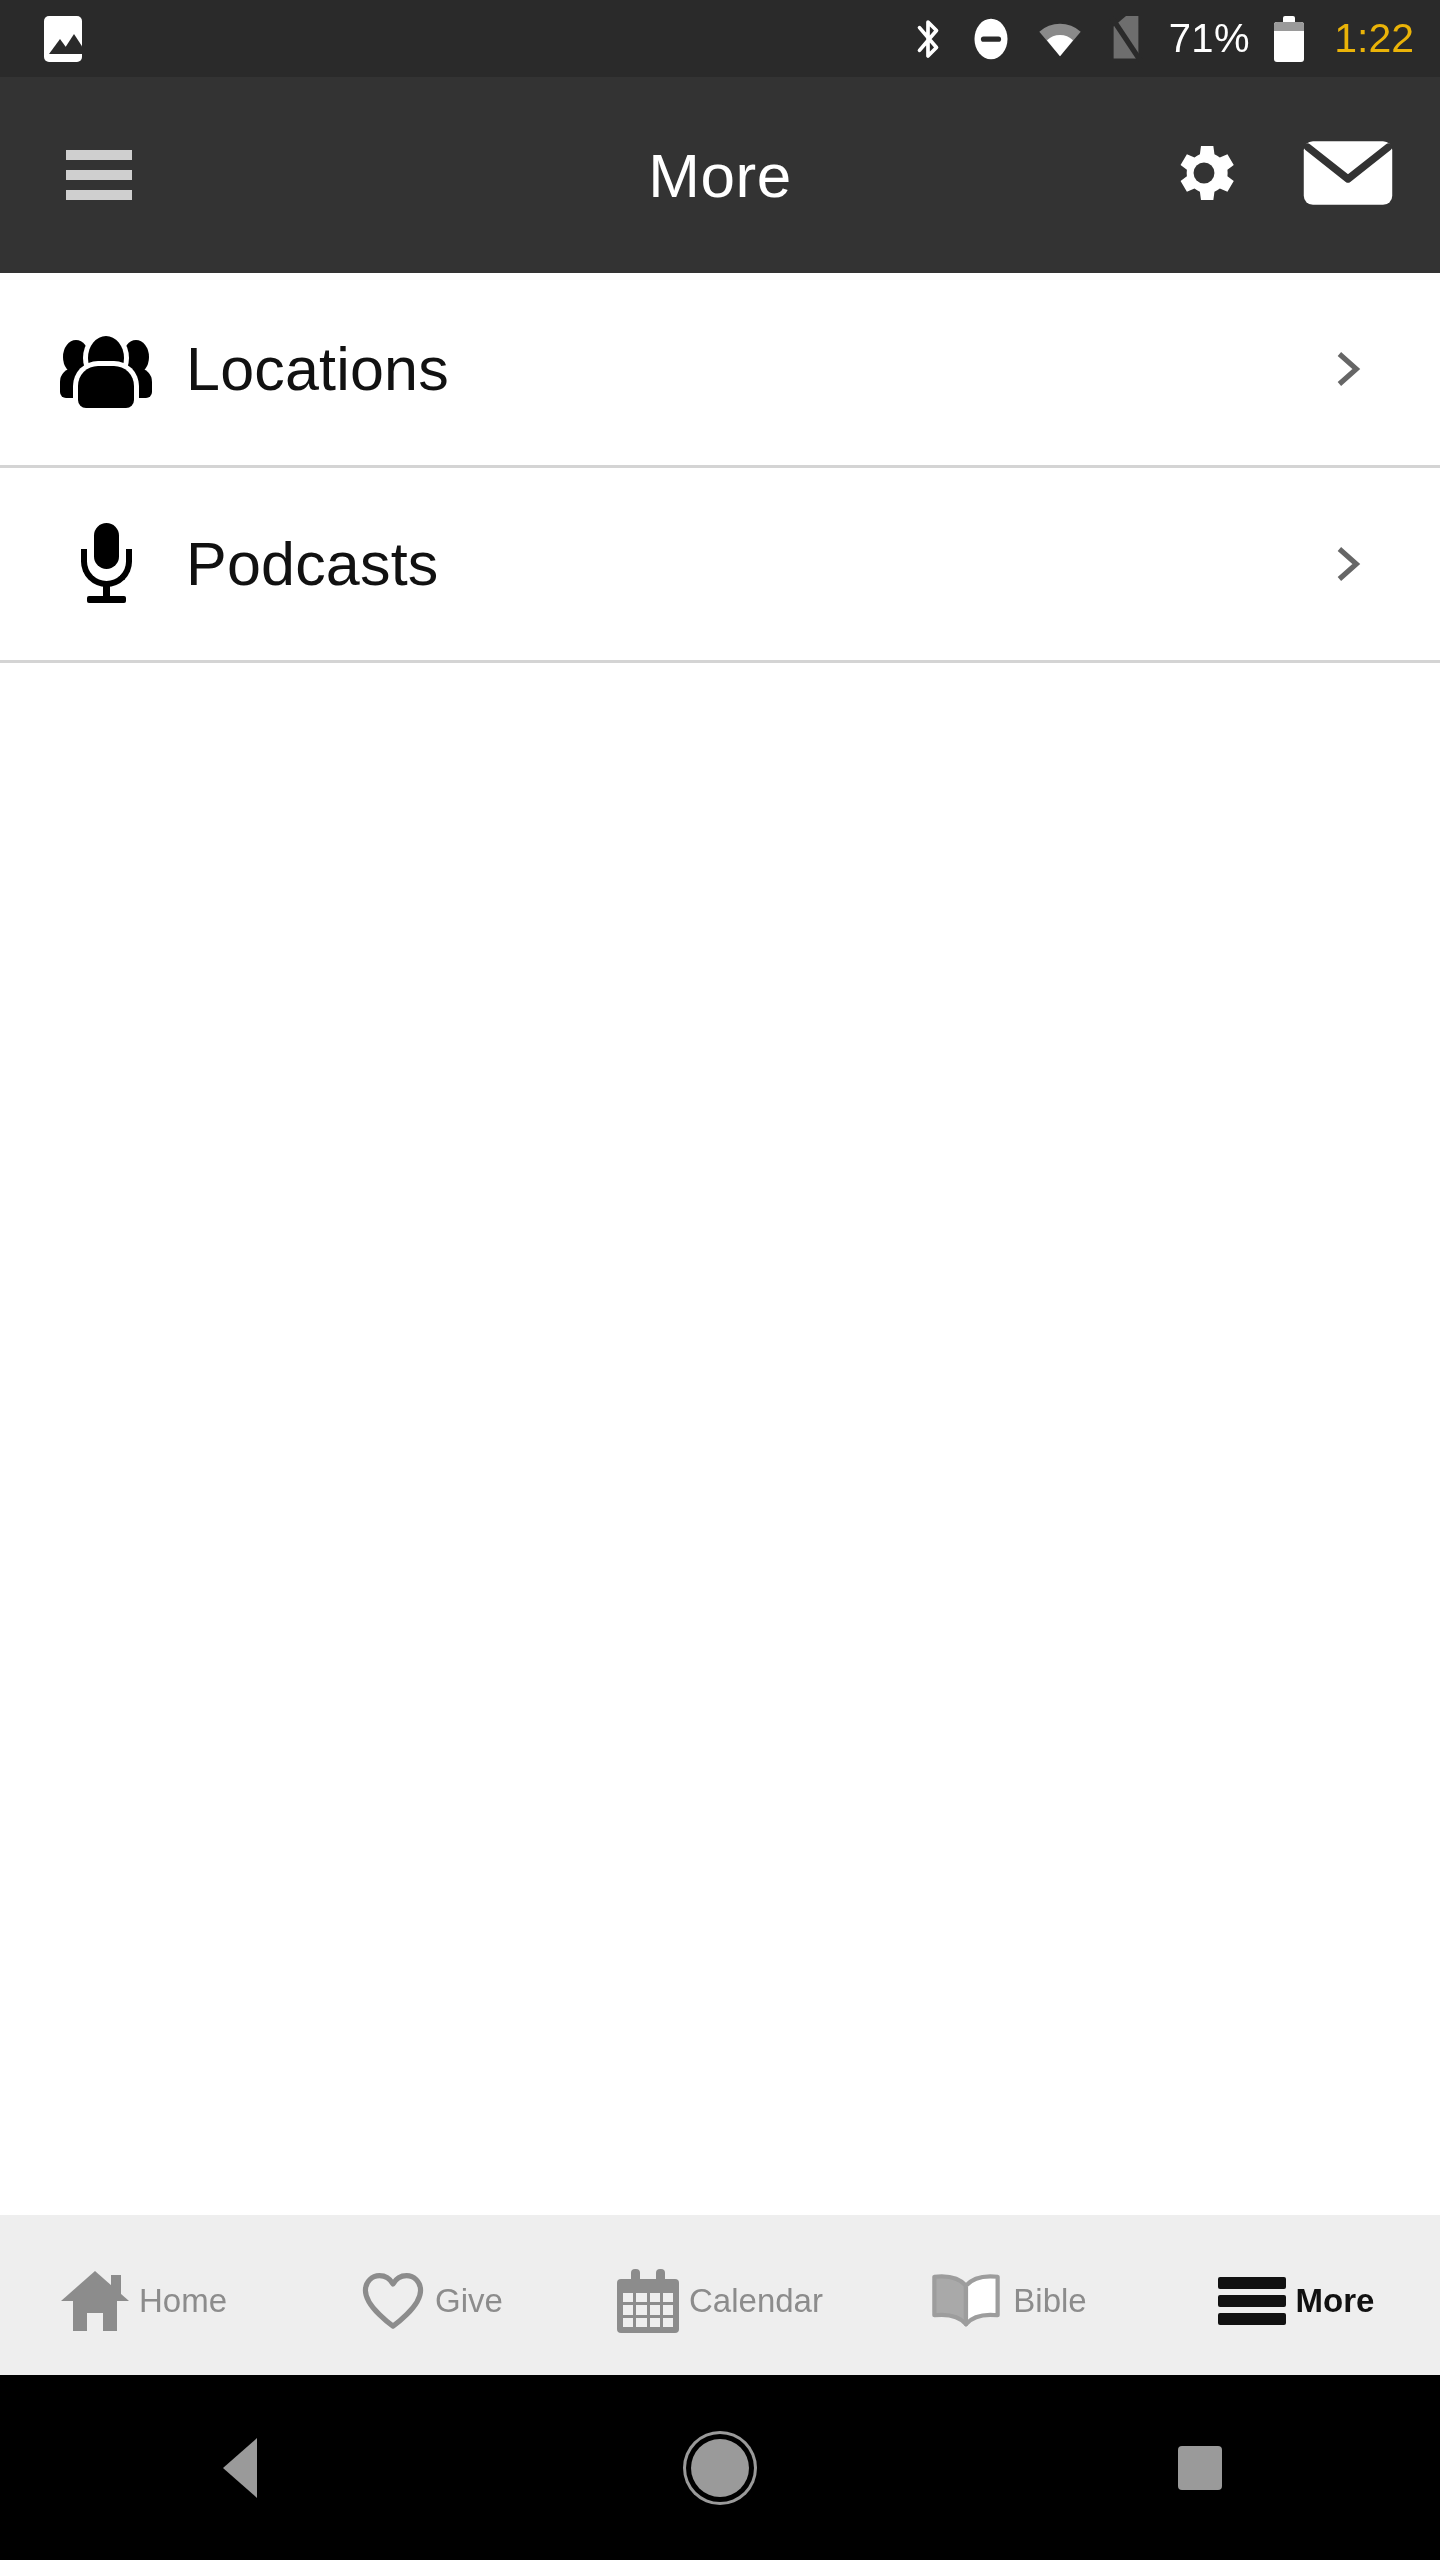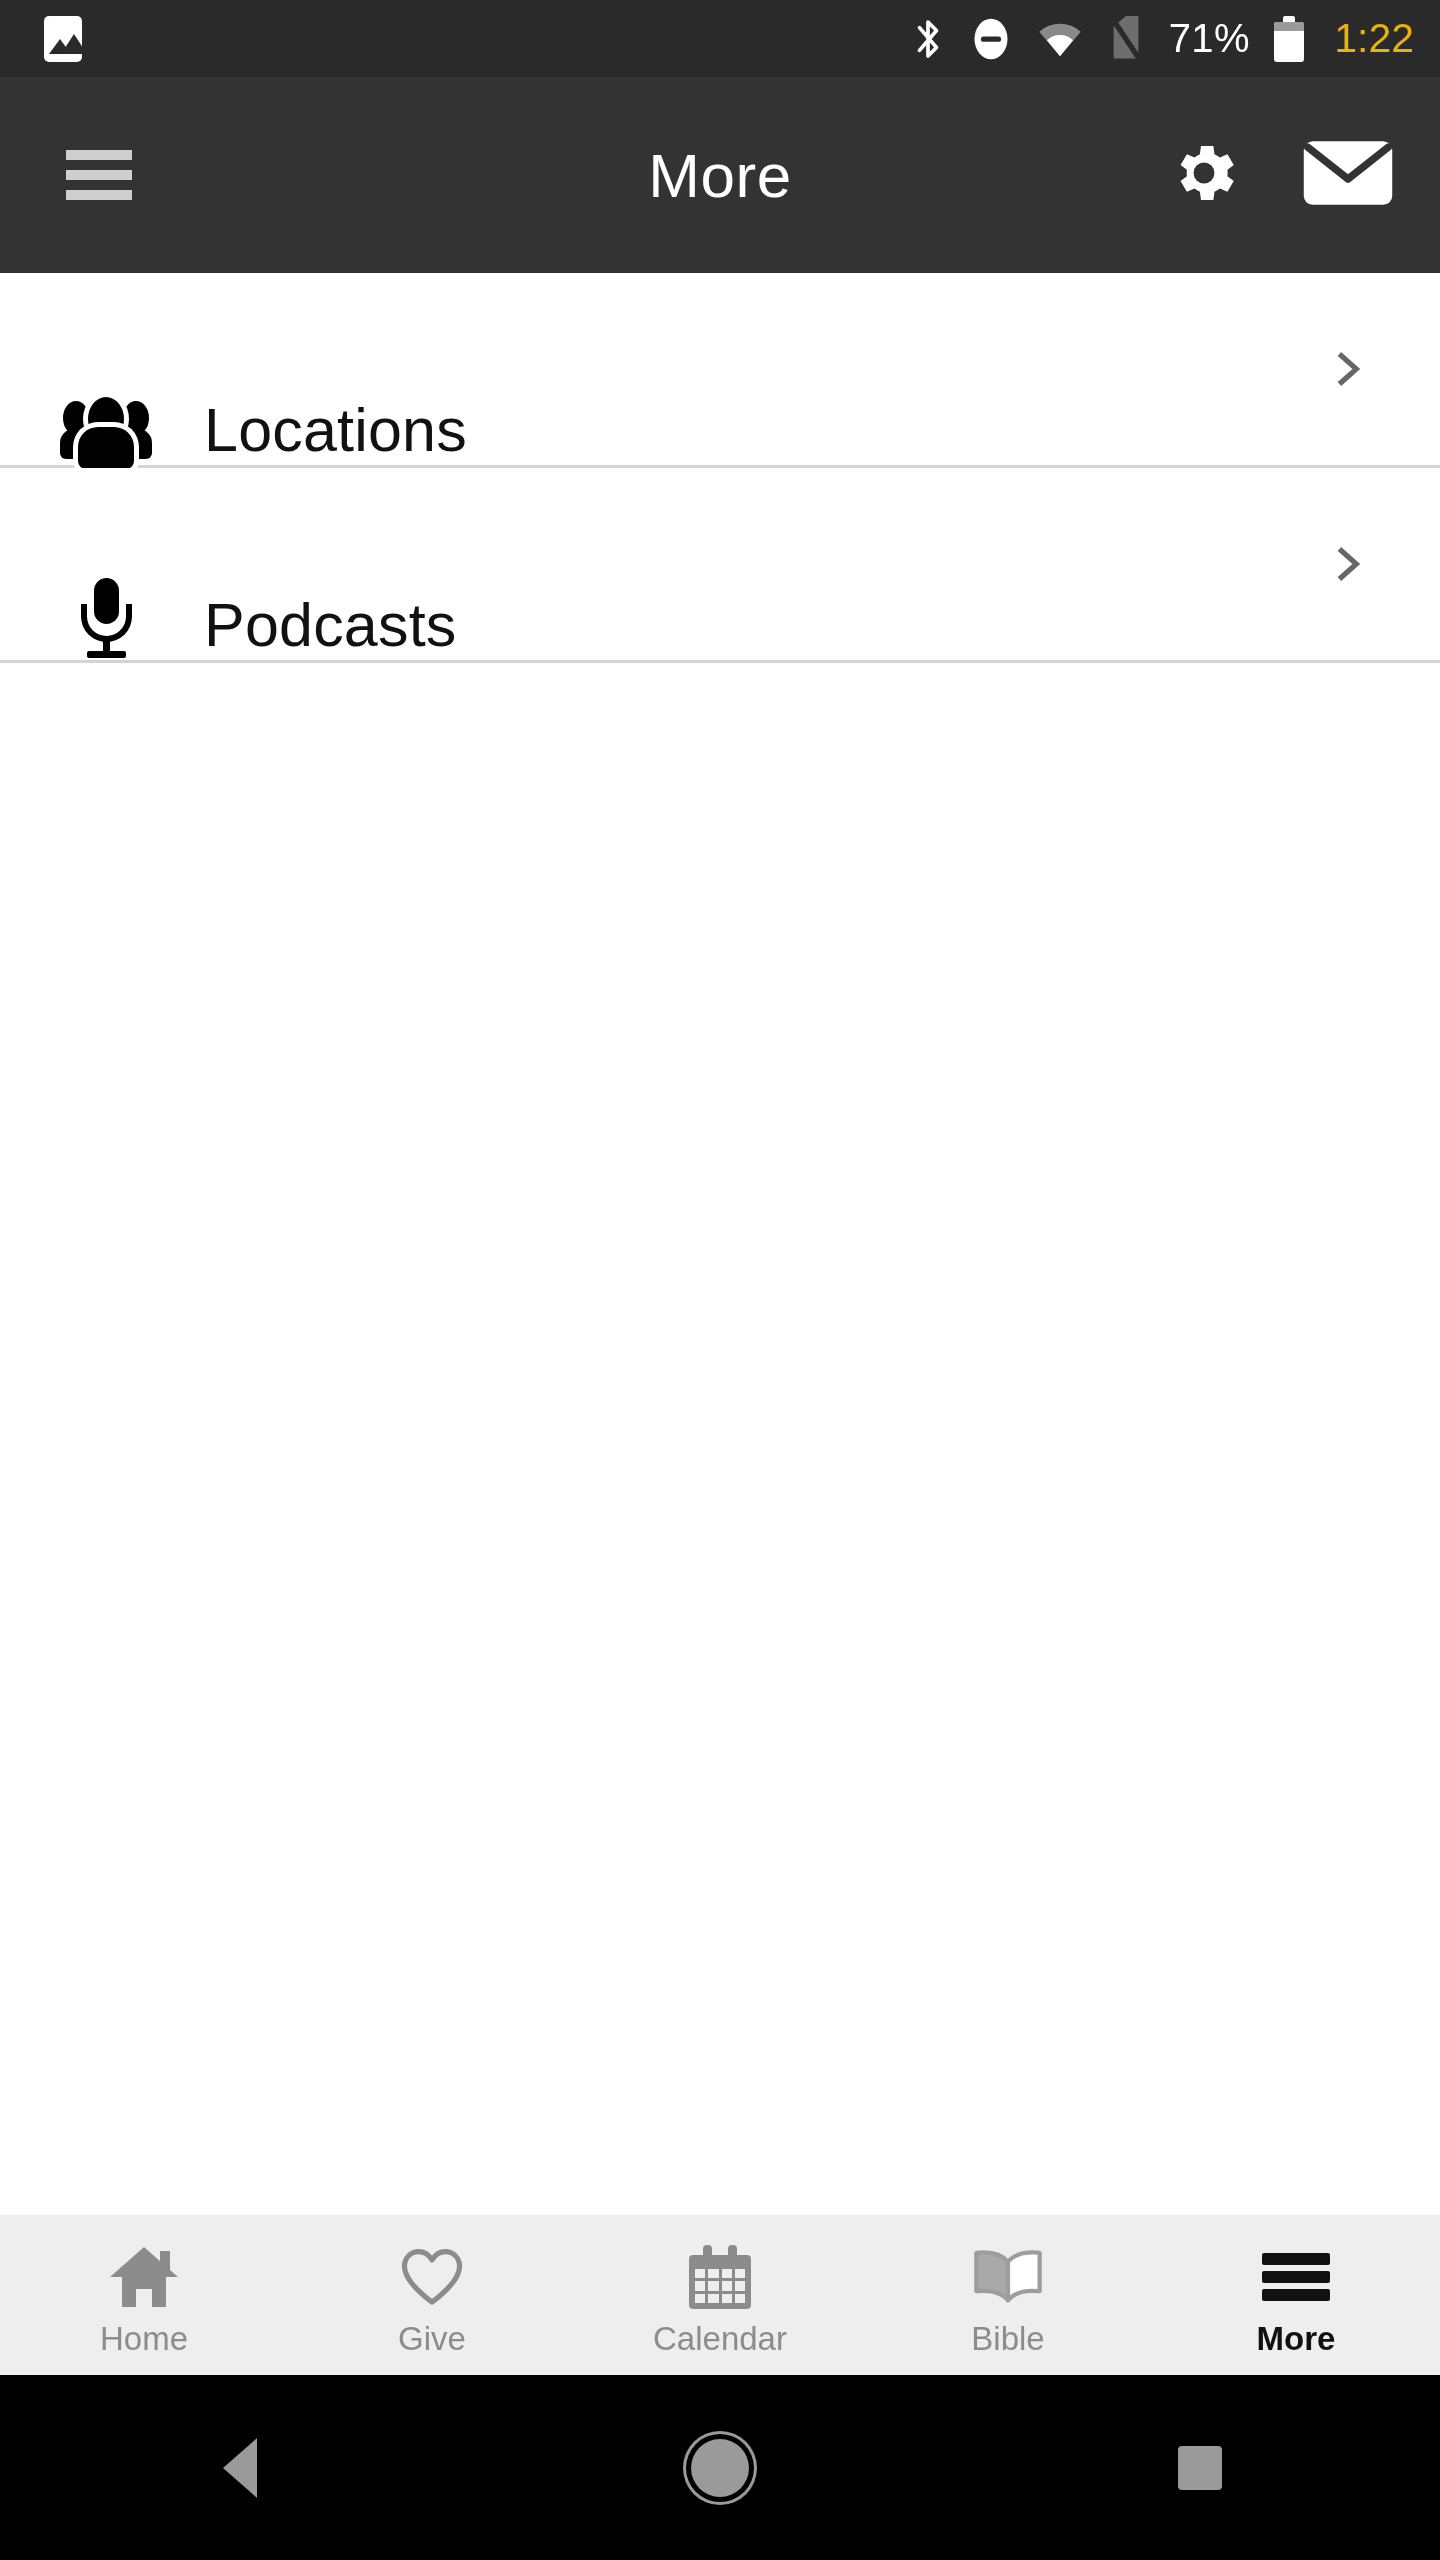--- a/index.html
+++ b/index.html
@@ -56,23 +56,22 @@
 
   .appbar-actions{ position:absolute; right:46px; top:50%;
     transform:translateY(-50%); display:flex; align-items:center; gap:60px; }
 
   .ico-gear{ width:76px; height:76px; position:relative; cursor:pointer; }
 
   
   .list{ position:absolute; top:273px; left:0; width:1440px; background:#fff; }
   .row{
     position:relative; height:195px; width:1440px; background:#fff;
-    display:flex; align-items:flex-end; border-bottom:3px solid #d4d4d4;
+    display:flex; align-items:center; border-bottom:3px solid #d4d4d4;
     cursor:pointer;
-    gap:18px;
   }
   .row-icon{ width:120px; margin-left:46px; display:flex;
     align-items:center; justify-content:center; }
   .row-label{ font-size:61px; color:#111; margin-left:20px; letter-spacing:0.2px; }
   .row-chev{ position:absolute; right:72px; top:50%;
     transform:translateY(-50%) ; width:40px; height:40px; }
 
   
   .ico-group{ width:86px; height:70px; position:relative; }
   .ico-group i{ position:absolute; background:#000; }
@@ -104,21 +103,21 @@
   .ico-mic .stem{ position:absolute; left:27px; top:62px; width:7px; height:12px;
     background:#000; }
   .ico-mic .base{ position:absolute; left:11px; top:73px; width:39px; height:7px;
     background:#000; border-radius:2px; }
 
   
   .tabbar{
     position:absolute; left:0; top:2215px; width:1440px; height:160px;
     background:#eeeeee; display:flex; align-items:flex-start;
   }
-  .tab{ flex:1; height:172px; display:flex; flex-direction:column;
+  .tab{ flex:1; height:172px; display:flex; flex-direction:row;
     align-items:center; justify-content:center; gap:10px; cursor:pointer; }
   .tab-label{ font-size:33px; color:#8c8c8c; }
   .tab.active .tab-label{ color:#111; font-weight:bold; }
   .tab-ico{ height:66px; display:flex; align-items:center; justify-content:center; }
 
   .ico-home{ width:68px; height:60px; position:relative; }
   .ico-home .roof{ position:absolute; left:0; top:0;
     border-left:34px solid transparent; border-right:34px solid transparent;
     border-bottom:30px solid #8c8c8c; }
   .ico-home .body{ position:absolute; left:12px; top:28px; width:44px; height:32px;

